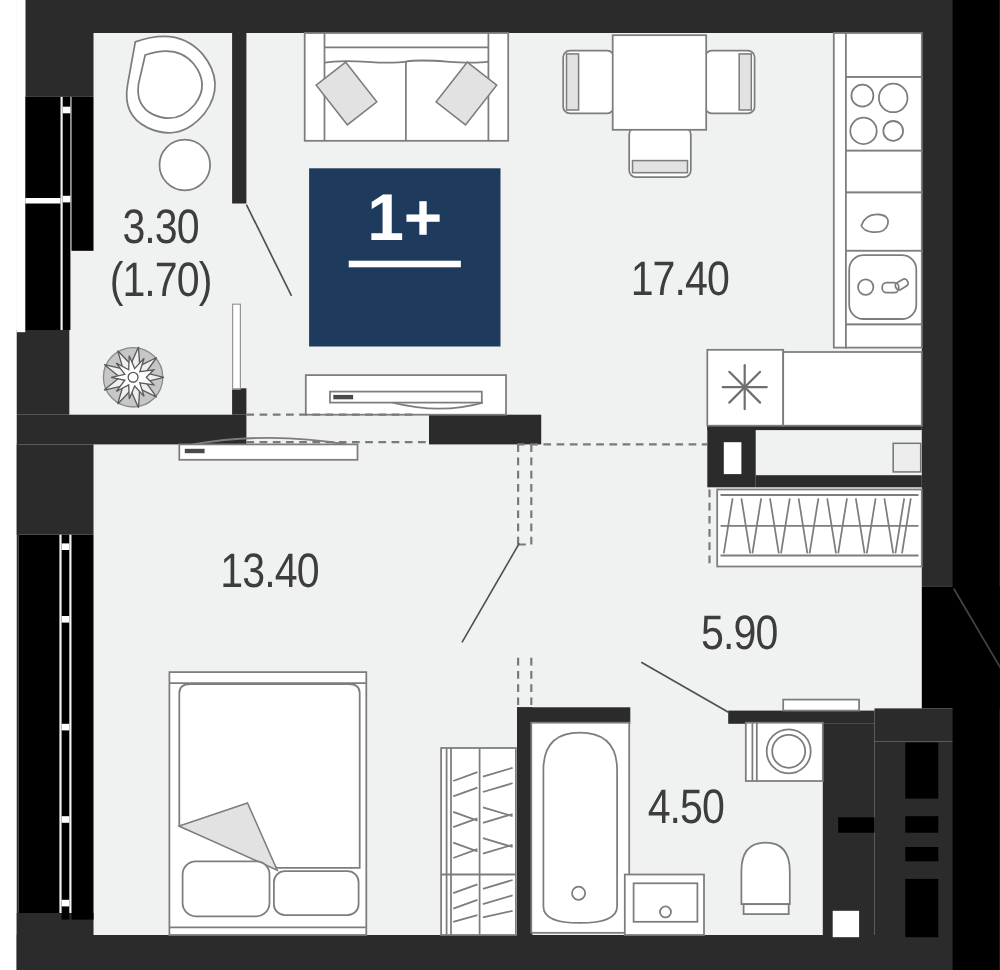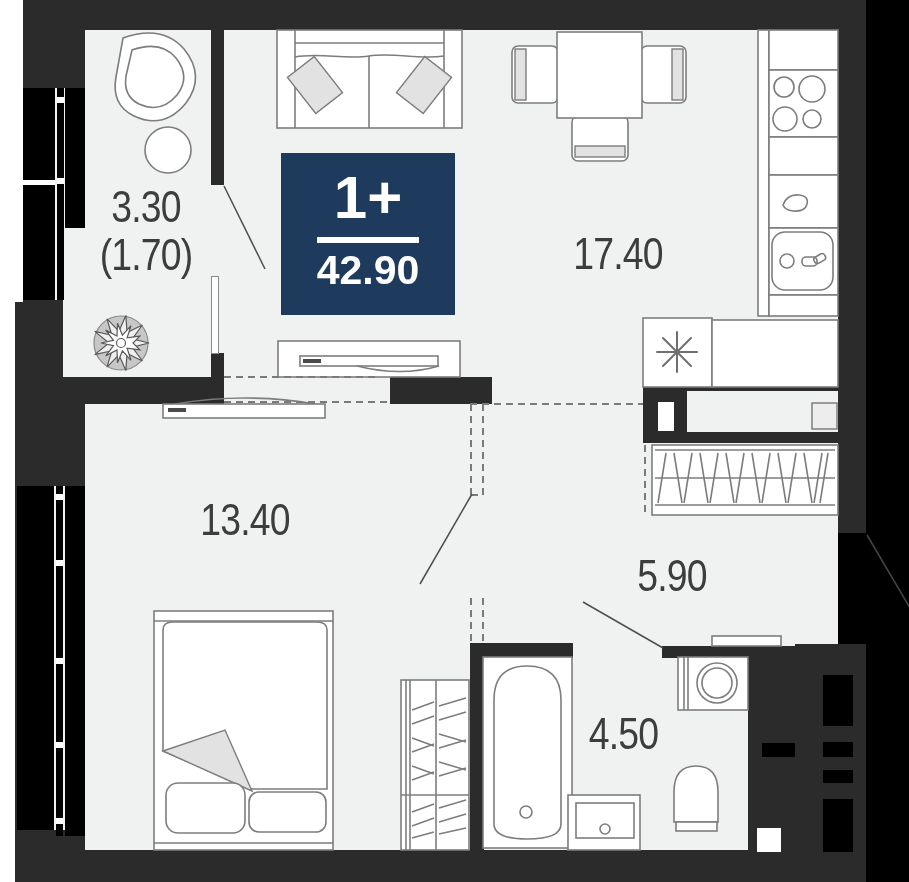--- a/index.html
+++ b/index.html
@@ -235,16 +235,15 @@
     <div>(1.70)</div>
   </div>
   <div class="lbl" style="left:518px;top:230px;width:170px;">17.40</div>
   <div class="lbl" style="left:145px;top:496px;width:170px;">13.40</div>
   <div class="lbl" style="left:577px;top:552px;width:160px;">5.90</div>
   <div class="lbl" style="left:526px;top:710px;width:165px;">4.50</div>
 
   <div id="badge">
     <div class="t1">1+</div>
     <div class="div"></div>
-    <div class="t2">42.90</div>
   </div>
 
 </div>
 
 </body></html>

